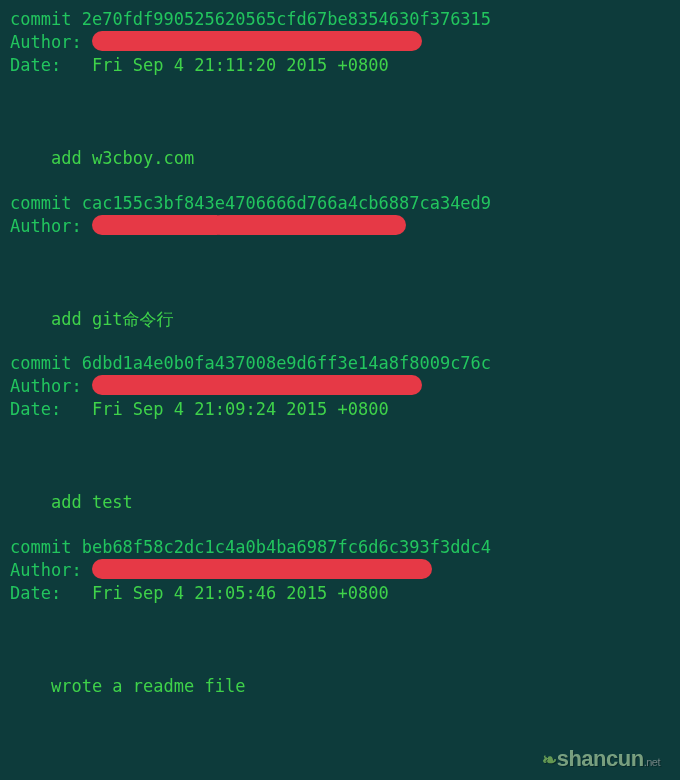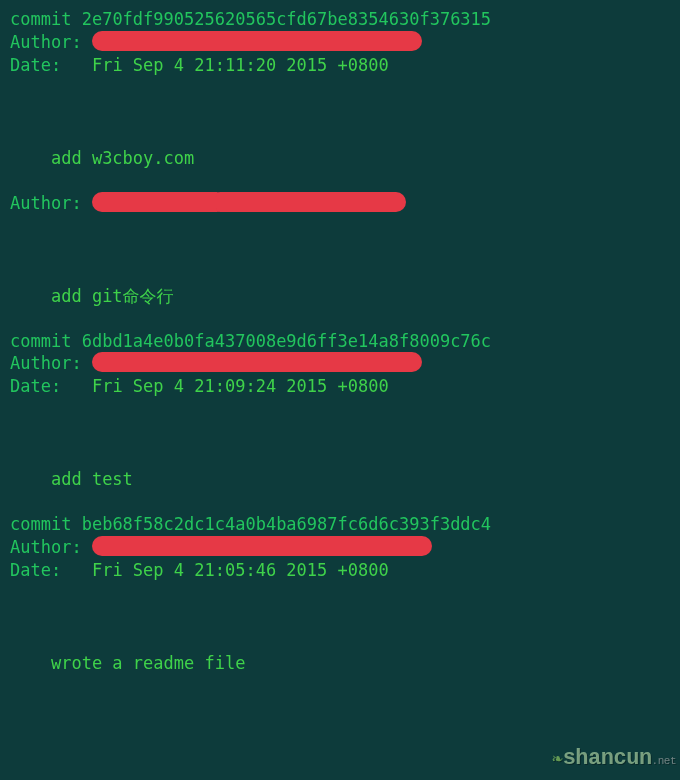--- a/index.html
+++ b/index.html
@@ -42,22 +42,22 @@
       top: -2px;
     }
     .redact.r1 { width: 330px; }
     .redact.r2a { width: 130px; border-radius: 11px 6px 6px 11px; }
     .redact.r2b { width: 190px; border-radius: 6px 14px 14px 6px; margin-left: -6px; }
     .redact.r3 { width: 330px; }
     .redact.r4 { width: 340px; }
     .watermark {
       position: absolute;
       bottom: 6px;
-      right: 4px;
-      font-family: Liberation Mono, monospace;
+      right: 20px;
+      font-family: Liberation Sans, sans-serif;
       font-size: 22px;
       font-weight: bold;
       color: rgba(180, 220, 170, 0.65);
       text-shadow: 1px 1px 0 rgba(0,0,0,0.3);
       letter-spacing: -0.5px;
     }
     .watermark .leaf {
       color: rgba(140, 200, 100, 0.7);
       font-size: 18px;
     }
@@ -74,20 +74,21 @@
 
   <div class="commit-block">
     <div class="line"><span class="orange">commit</span><span class="orange"> </span><span class="orange">2e70fdf990525620565cfd67be8354630f376315</span></div>
     <div class="line"><span class="orange">Author:</span><span> </span><span class="redact r1"></span></div>
     <div class="line"><span class="orange">Date:</span><span class="green">   </span><span class="green">Fri Sep 4 21:11:20 2015 +0800</span></div>
     <div class="line">&nbsp;</div>
     <div class="line green">    <span>add w3cboy.com</span></div>
   </div>
 
   <div class="commit-block">
+    <div class="line"><span class="orange">commit</span><span class="orange"> </span><span class="orange">cac155c3bf843e4706666d766a4cb6887ca34ed9</span></div>
     <div class="line"><span class="orange">Author:</span><span> </span><span class="redact r2a"></span><span class="redact r2b"></span></div>
     <div class="line">&nbsp;</div>
     <div class="line green">    <span>add git命令行</span></div>
   </div>
 
   <div class="commit-block">
     <div class="line"><span class="orange">commit</span><span class="orange"> </span><span class="orange">6dbd1a4e0b0fa437008e9d6ff3e14a8f8009c76c</span></div>
     <div class="line"><span class="orange">Author:</span><span> </span><span class="redact r3"></span></div>
     <div class="line"><span class="orange">Date:</span><span class="green">   </span><span class="green">Fri Sep 4 21:09:24 2015 +0800</span></div>
     <div class="line">&nbsp;</div>

